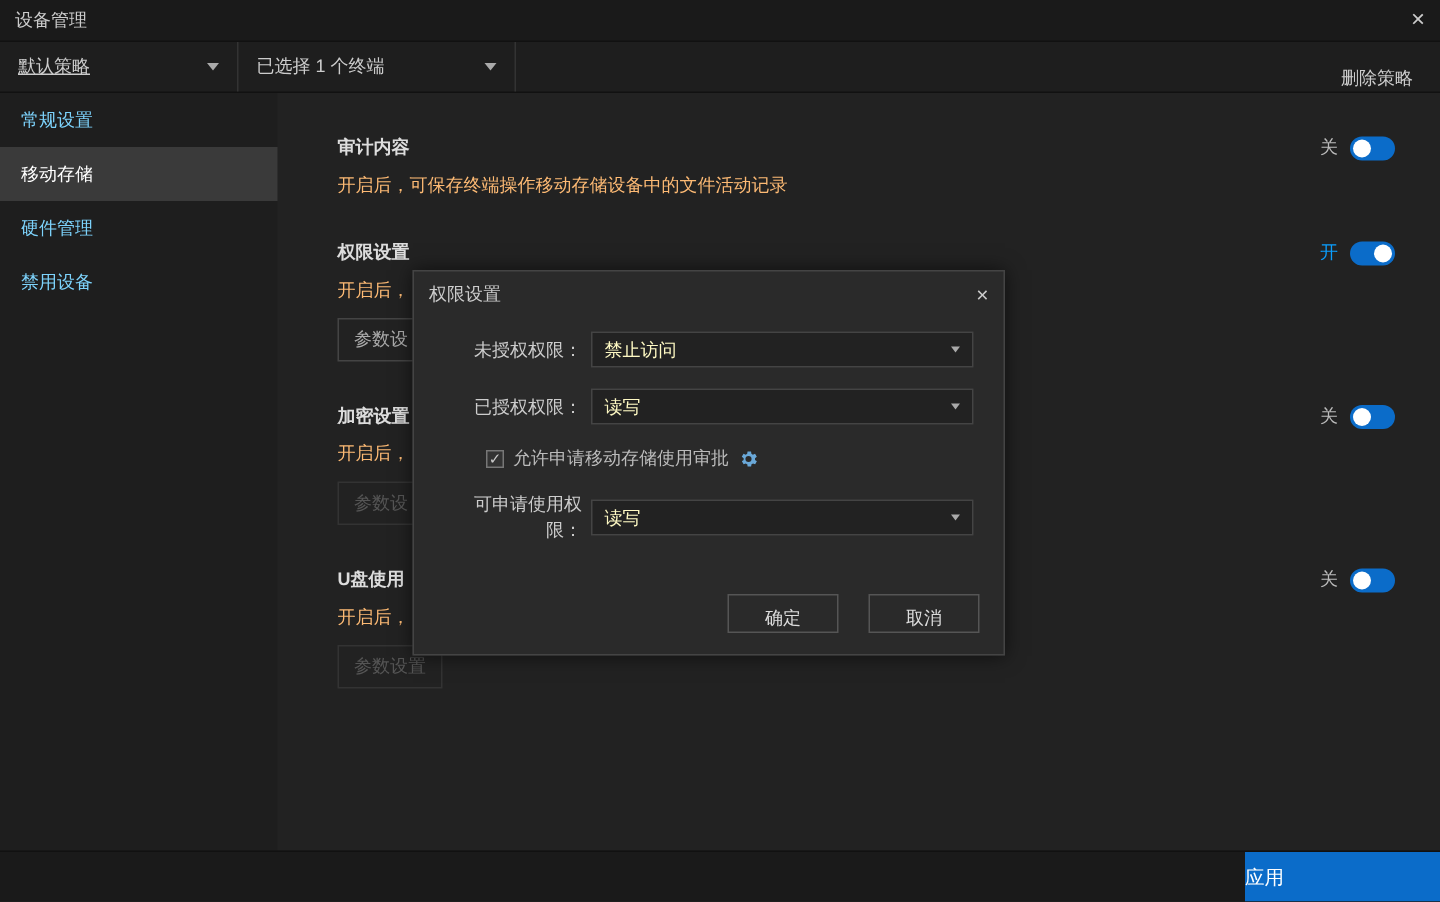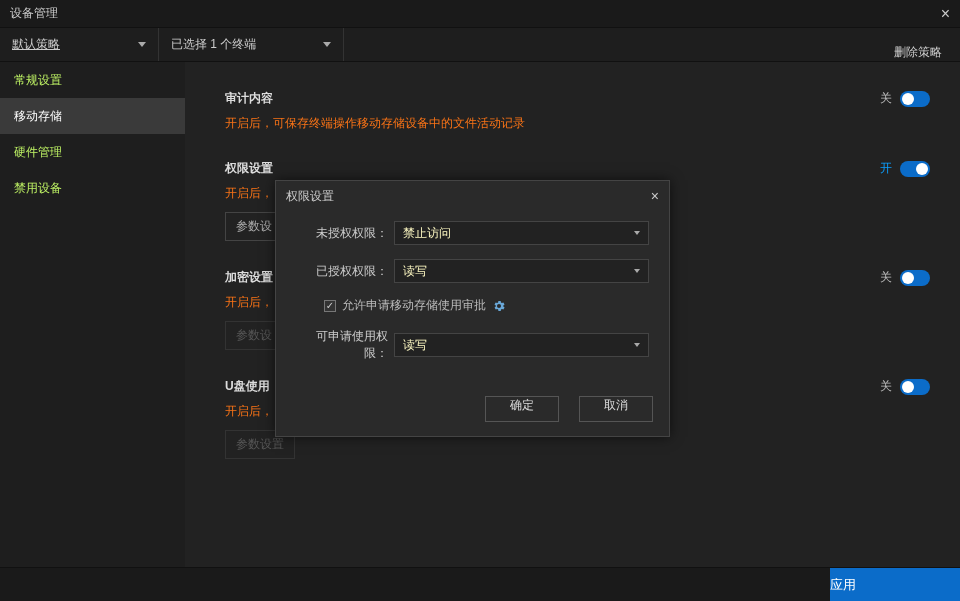--- a/index.html
+++ b/index.html
@@ -63,39 +63,39 @@
     height: calc(601px - 28px - 34px - 34px);
   }
   .sidebar {
     width: 185px;
     background: #1e1e1e;
   }
   .side-item {
     height: 36px;
     display: flex; align-items: center;
     padding-left: 14px;
-    color: #bef264;
+    color: #7dd3fc;
     cursor: pointer;
   }
   .side-item.active { background: #3a3a3a; color: #fff; }
   .content {
     flex: 1;
     padding: 28px 30px 10px 40px;
     position: relative;
     overflow: hidden;
   }
   .section {
     margin-bottom: 28px;
   }
   .sec-head {
     display: flex; align-items: center; justify-content: space-between;
     margin-bottom: 8px;
   }
   .sec-title { color: #ddd; font-size: 12px; font-weight: bold; }
-  .sec-desc { color: #f97316; font-size: 12px; margin-bottom: 10px; }
+  .sec-desc { color: #fdba74; font-size: 12px; margin-bottom: 10px; }
   .toggle-wrap { display: flex; align-items: center; gap: 8px; }
   .toggle-label { color: #bbb; font-size: 12px; }
   .toggle {
     width: 30px; height: 16px;
     border-radius: 8px;
     position: relative;
     cursor: pointer;
   }
   .toggle.off { background: #0b6cc9; }
   .toggle.on  { background: #0b6cc9; }
@@ -195,21 +195,21 @@
     cursor: pointer;
   }
   .gear svg { display:block; }
   .modal-footer {
     display: flex; justify-content: flex-end; gap: 20px;
     padding: 6px 16px 14px;
   }
   .m-btn {
     width: 74px; height: 26px;
     border: 1px solid #555;
-    display: flex; align-items: flex-start; justify-content: center;
+    display: flex; align-items: flex-end; justify-content: center;
     color: #ddd; cursor: pointer;
     background: transparent;
     font-size: 12px;
   }
 </style>
 </head>
 <body>
 
 <div class="titlebar">
   <span class="title-text">设备管理</span>

